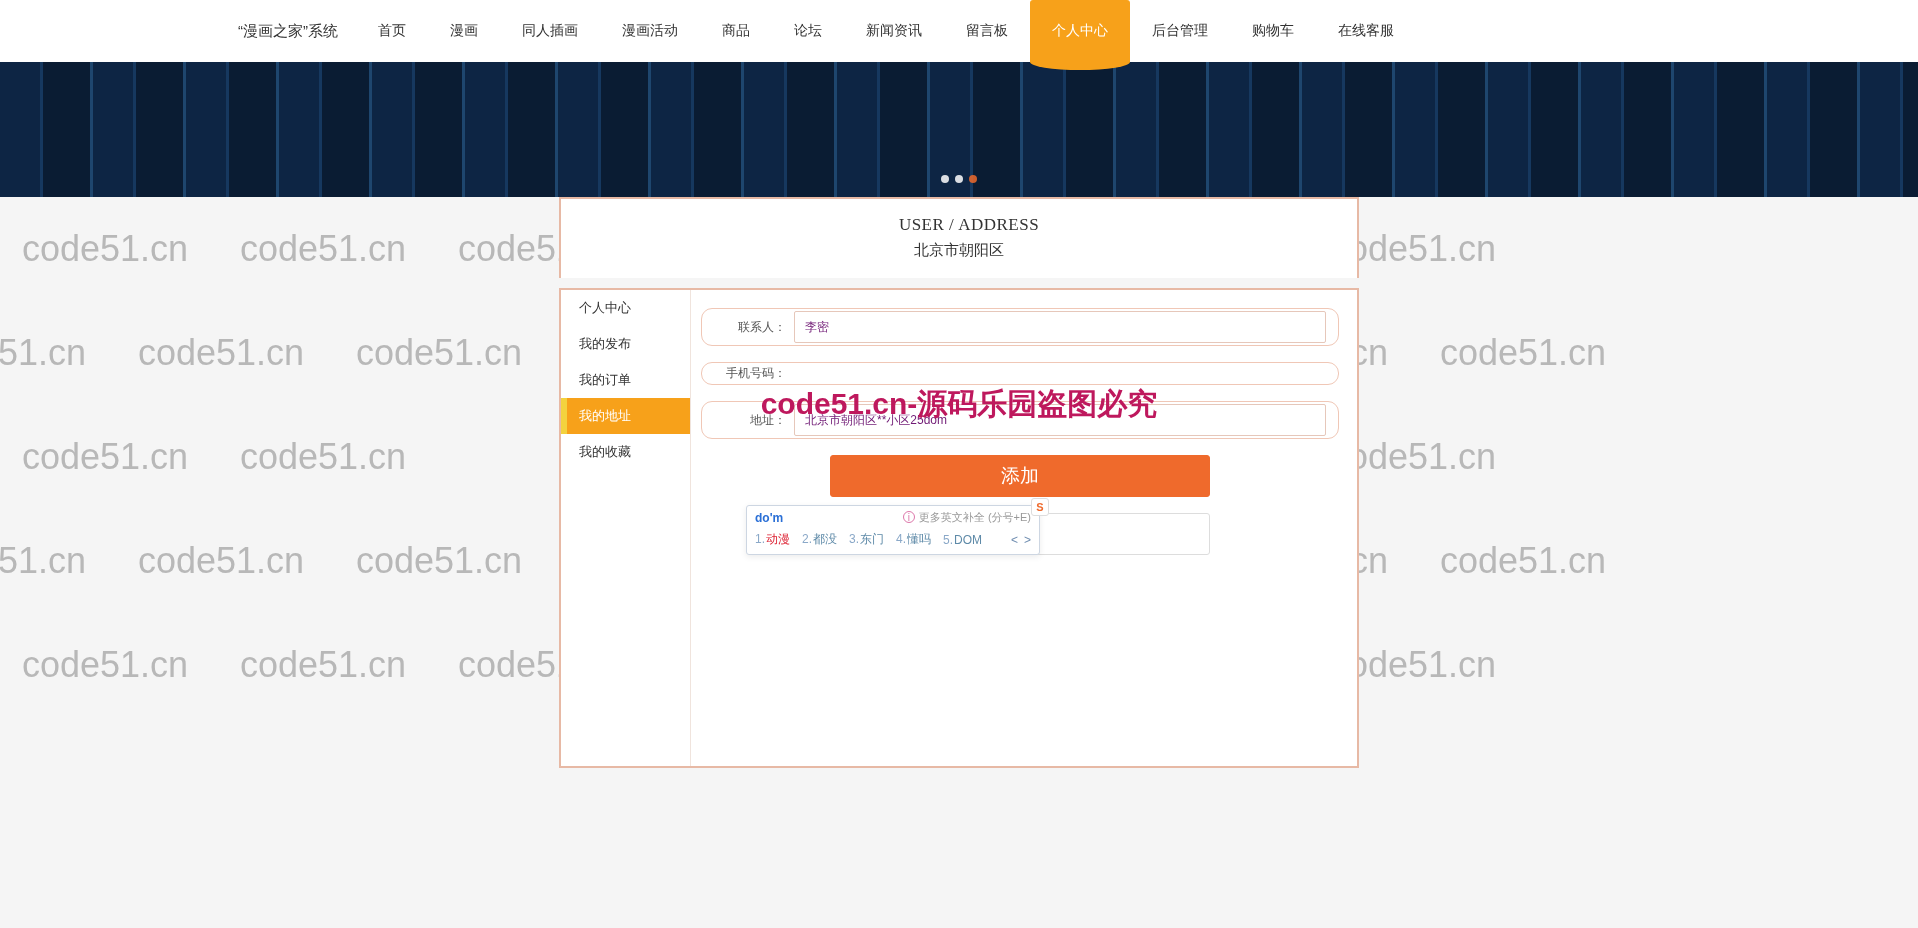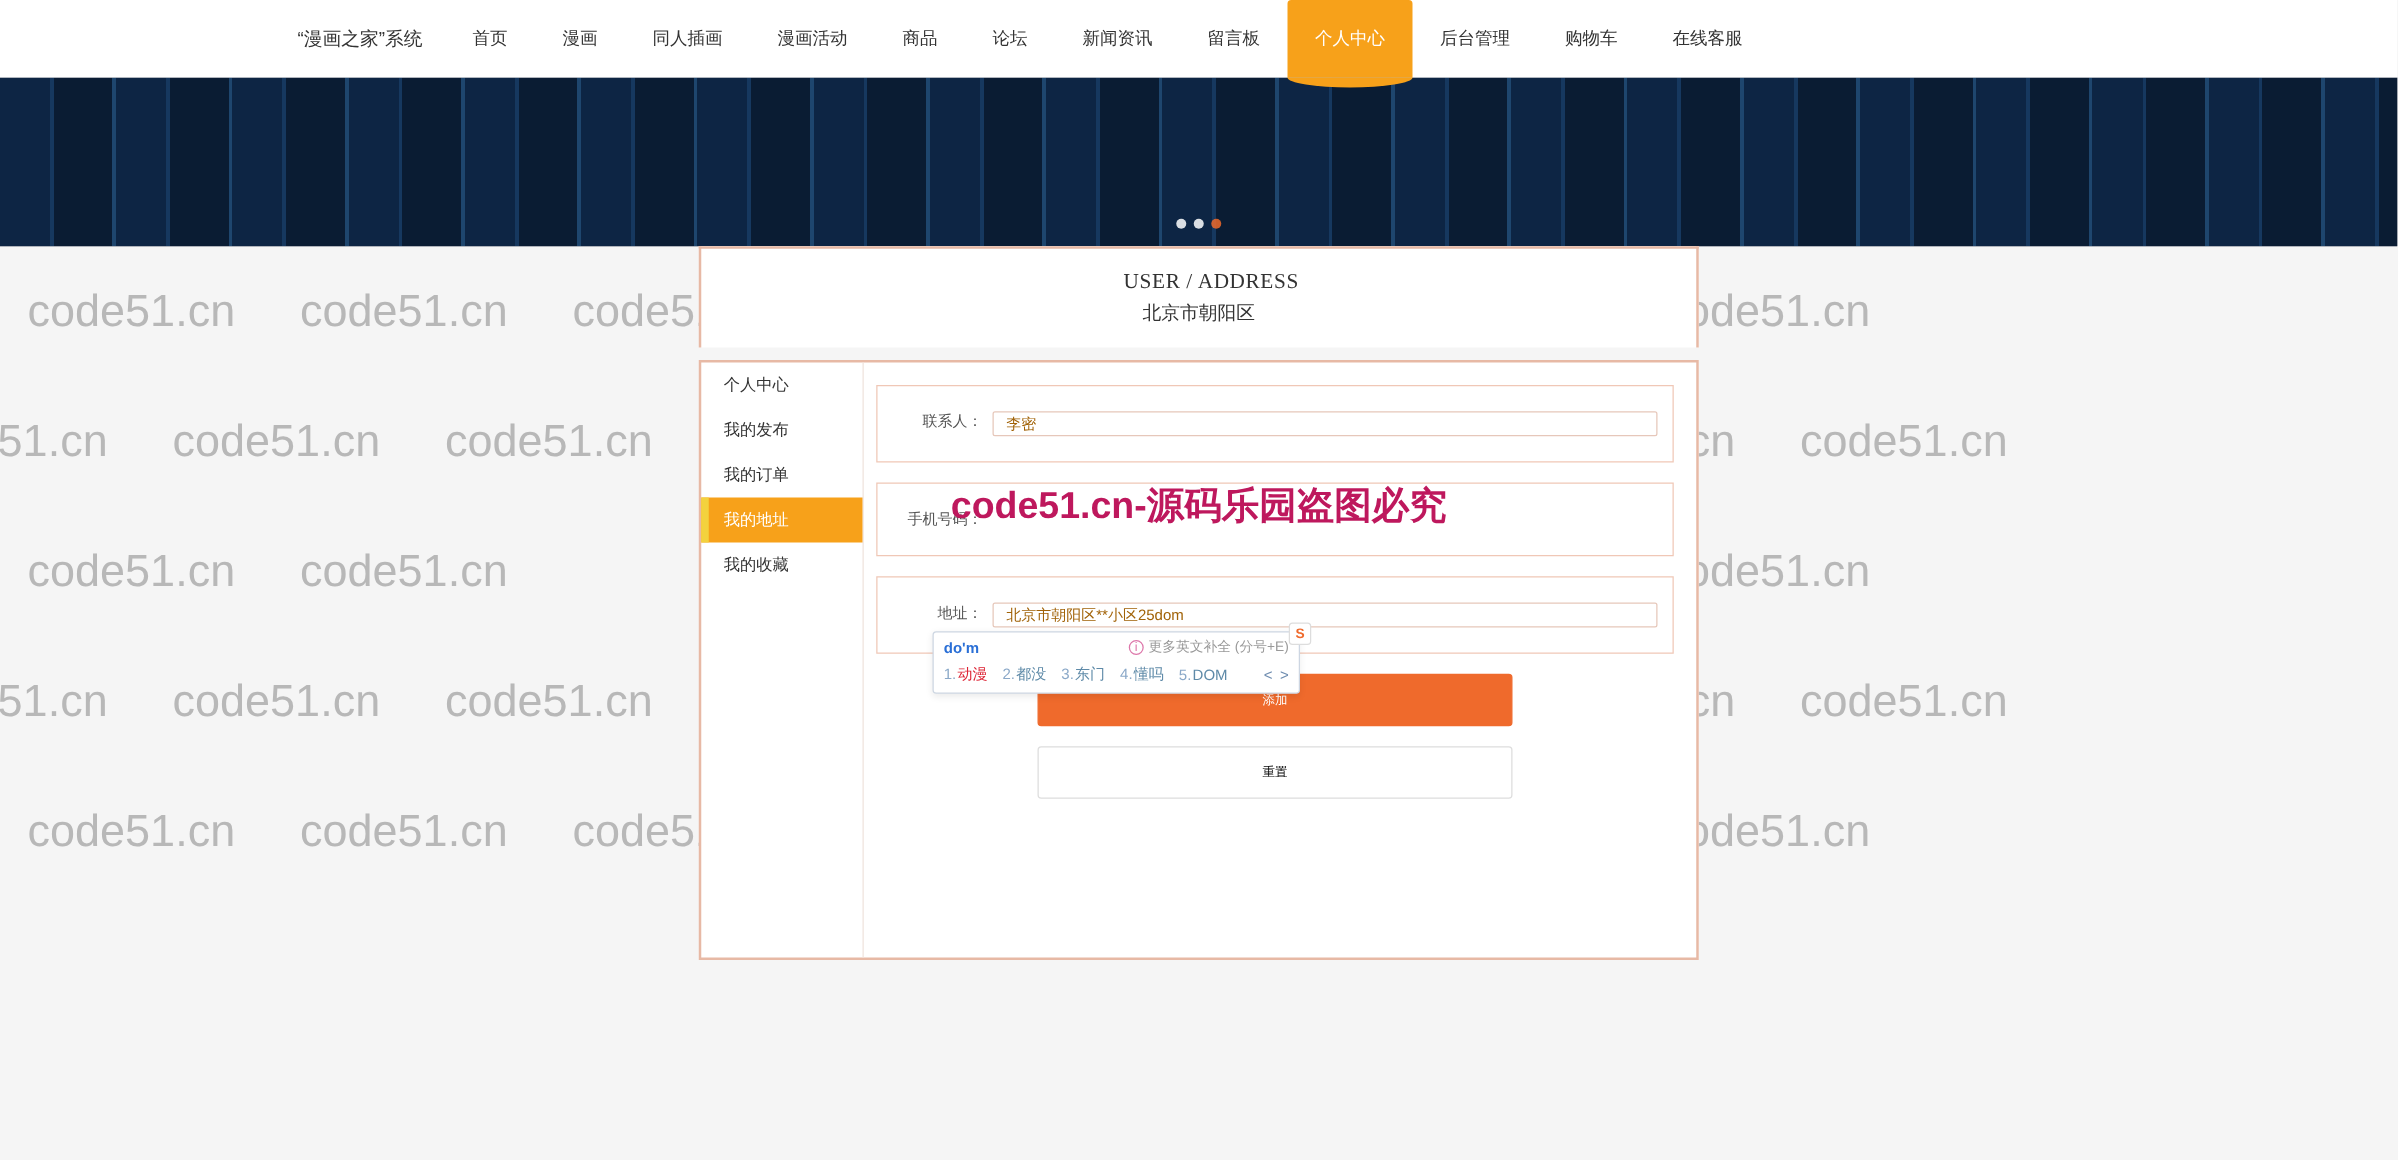--- a/index.html
+++ b/index.html
@@ -28,29 +28,29 @@
 .page-head h2 { font-family: Georgia, serif; font-weight: 400; font-size: 17px; letter-spacing: .5px; color: #333; padding-left: 20px; }
 .page-head h3 { font-size: 15px; color: #333; font-weight: 400; margin-top: 6px; }
 
 .panel { width: 800px; margin: 10px auto 40px; background: #fff; border: 2px solid #e7b9a5; display: flex; min-height: 480px; position: relative; z-index: 3; }
 .side { width: 130px; border-right: 1px solid #f0e4dd; }
 .side-item { height: 36px; display: flex; align-items: center; padding-left: 18px; font-size: 13px; color: #333; cursor: pointer; }
 .side-item.active { background: #f7a11a; color: #fff; position: relative; }
 .side-item.active::before { content: ""; position: absolute; left: 0; top: 0; bottom: 0; width: 6px; background: #f3d23e; }
 
 .form-area { flex: 1; padding: 18px 18px 28px 10px; position: relative; }
-.field-box { border: 1px solid #f0c7b6; border-radius: 0; padding: 20px 12px; margin-bottom: 16px; display: flex; align-items: flex-start; position: relative; }
+.field-box { border: 1px solid #f0c7b6; border-radius: 11px; padding: 2px 12px; margin-bottom: 16px; display: flex; align-items: center; position: relative; }
 .field-label { width: 80px; text-align: right; font-size: 12px; color: #555; padding-right: 8px; }
-.field-input { flex: 1; border: 1px solid #e6c7ba; height: 20px; padding: 0 10px; font-size: 12px; color: #a16207; border-radius: 2px; }
+.field-input { flex: 1; border: 1px solid #e6c7ba; height: 32px; padding: 0 10px; font-size: 12px; color: #701a75; border-radius: 2px; }
 .radio-row { display: flex; align-items: center; gap: 28px; }
 .radio-wrap { display: flex; align-items: center; gap: 6px; font-size: 12px; color: #555; cursor: pointer; }
 .radio { width: 14px; height: 14px; border: 2px solid #f58a2c; border-radius: 50%; display: inline-flex; align-items: center; justify-content: center; }
 .radio.checked::after { content: ""; width: 6px; height: 6px; border-radius: 50%; background: #f58a2c; }
 
-.btn { display: block; width: 380px; height: 42px; margin: 16px auto 0; border-radius: 3px; font-size: 10px; border: 1px solid #ddd; background: #fff; cursor: pointer; }
+.btn { display: block; width: 380px; height: 42px; margin: 16px auto 0; border-radius: 3px; font-size: 19px; border: 1px solid #ddd; background: #fff; cursor: pointer; }
 .btn.primary { background: #ef6a2c; color: #fff; border-color: #ef6a2c; }
 
 .overlay-text { position: absolute; left: 50%; transform: translateX(-50%); top: 384px; font-size: 30px; color: #be185d; font-weight: 700; z-index: 6; pointer-events: none; white-space: nowrap; }
 
 .ime { position: absolute; left: 746px; top: 505px; width: 294px; background: #fff; border: 1px solid #cdd6e2; border-radius: 3px; z-index: 20; font-size: 12px; box-shadow: 0 2px 6px rgba(0,0,0,.08); }
 .ime-head { display: flex; align-items: center; justify-content: space-between; padding: 4px 8px 2px; }
 .ime-typed { color: #2a6fd6; font-weight: 600; }
 .ime-hint { color: #999; font-size: 11px; }
 .ime-hint .i { display: inline-block; width: 12px; height: 12px; border: 1px solid #d7a; border-radius: 50%; color: #d7a; text-align: center; line-height: 11px; margin-right: 4px; font-size: 10px; }
 .ime-cands { display: flex; align-items: center; gap: 12px; padding: 4px 8px 6px; }

